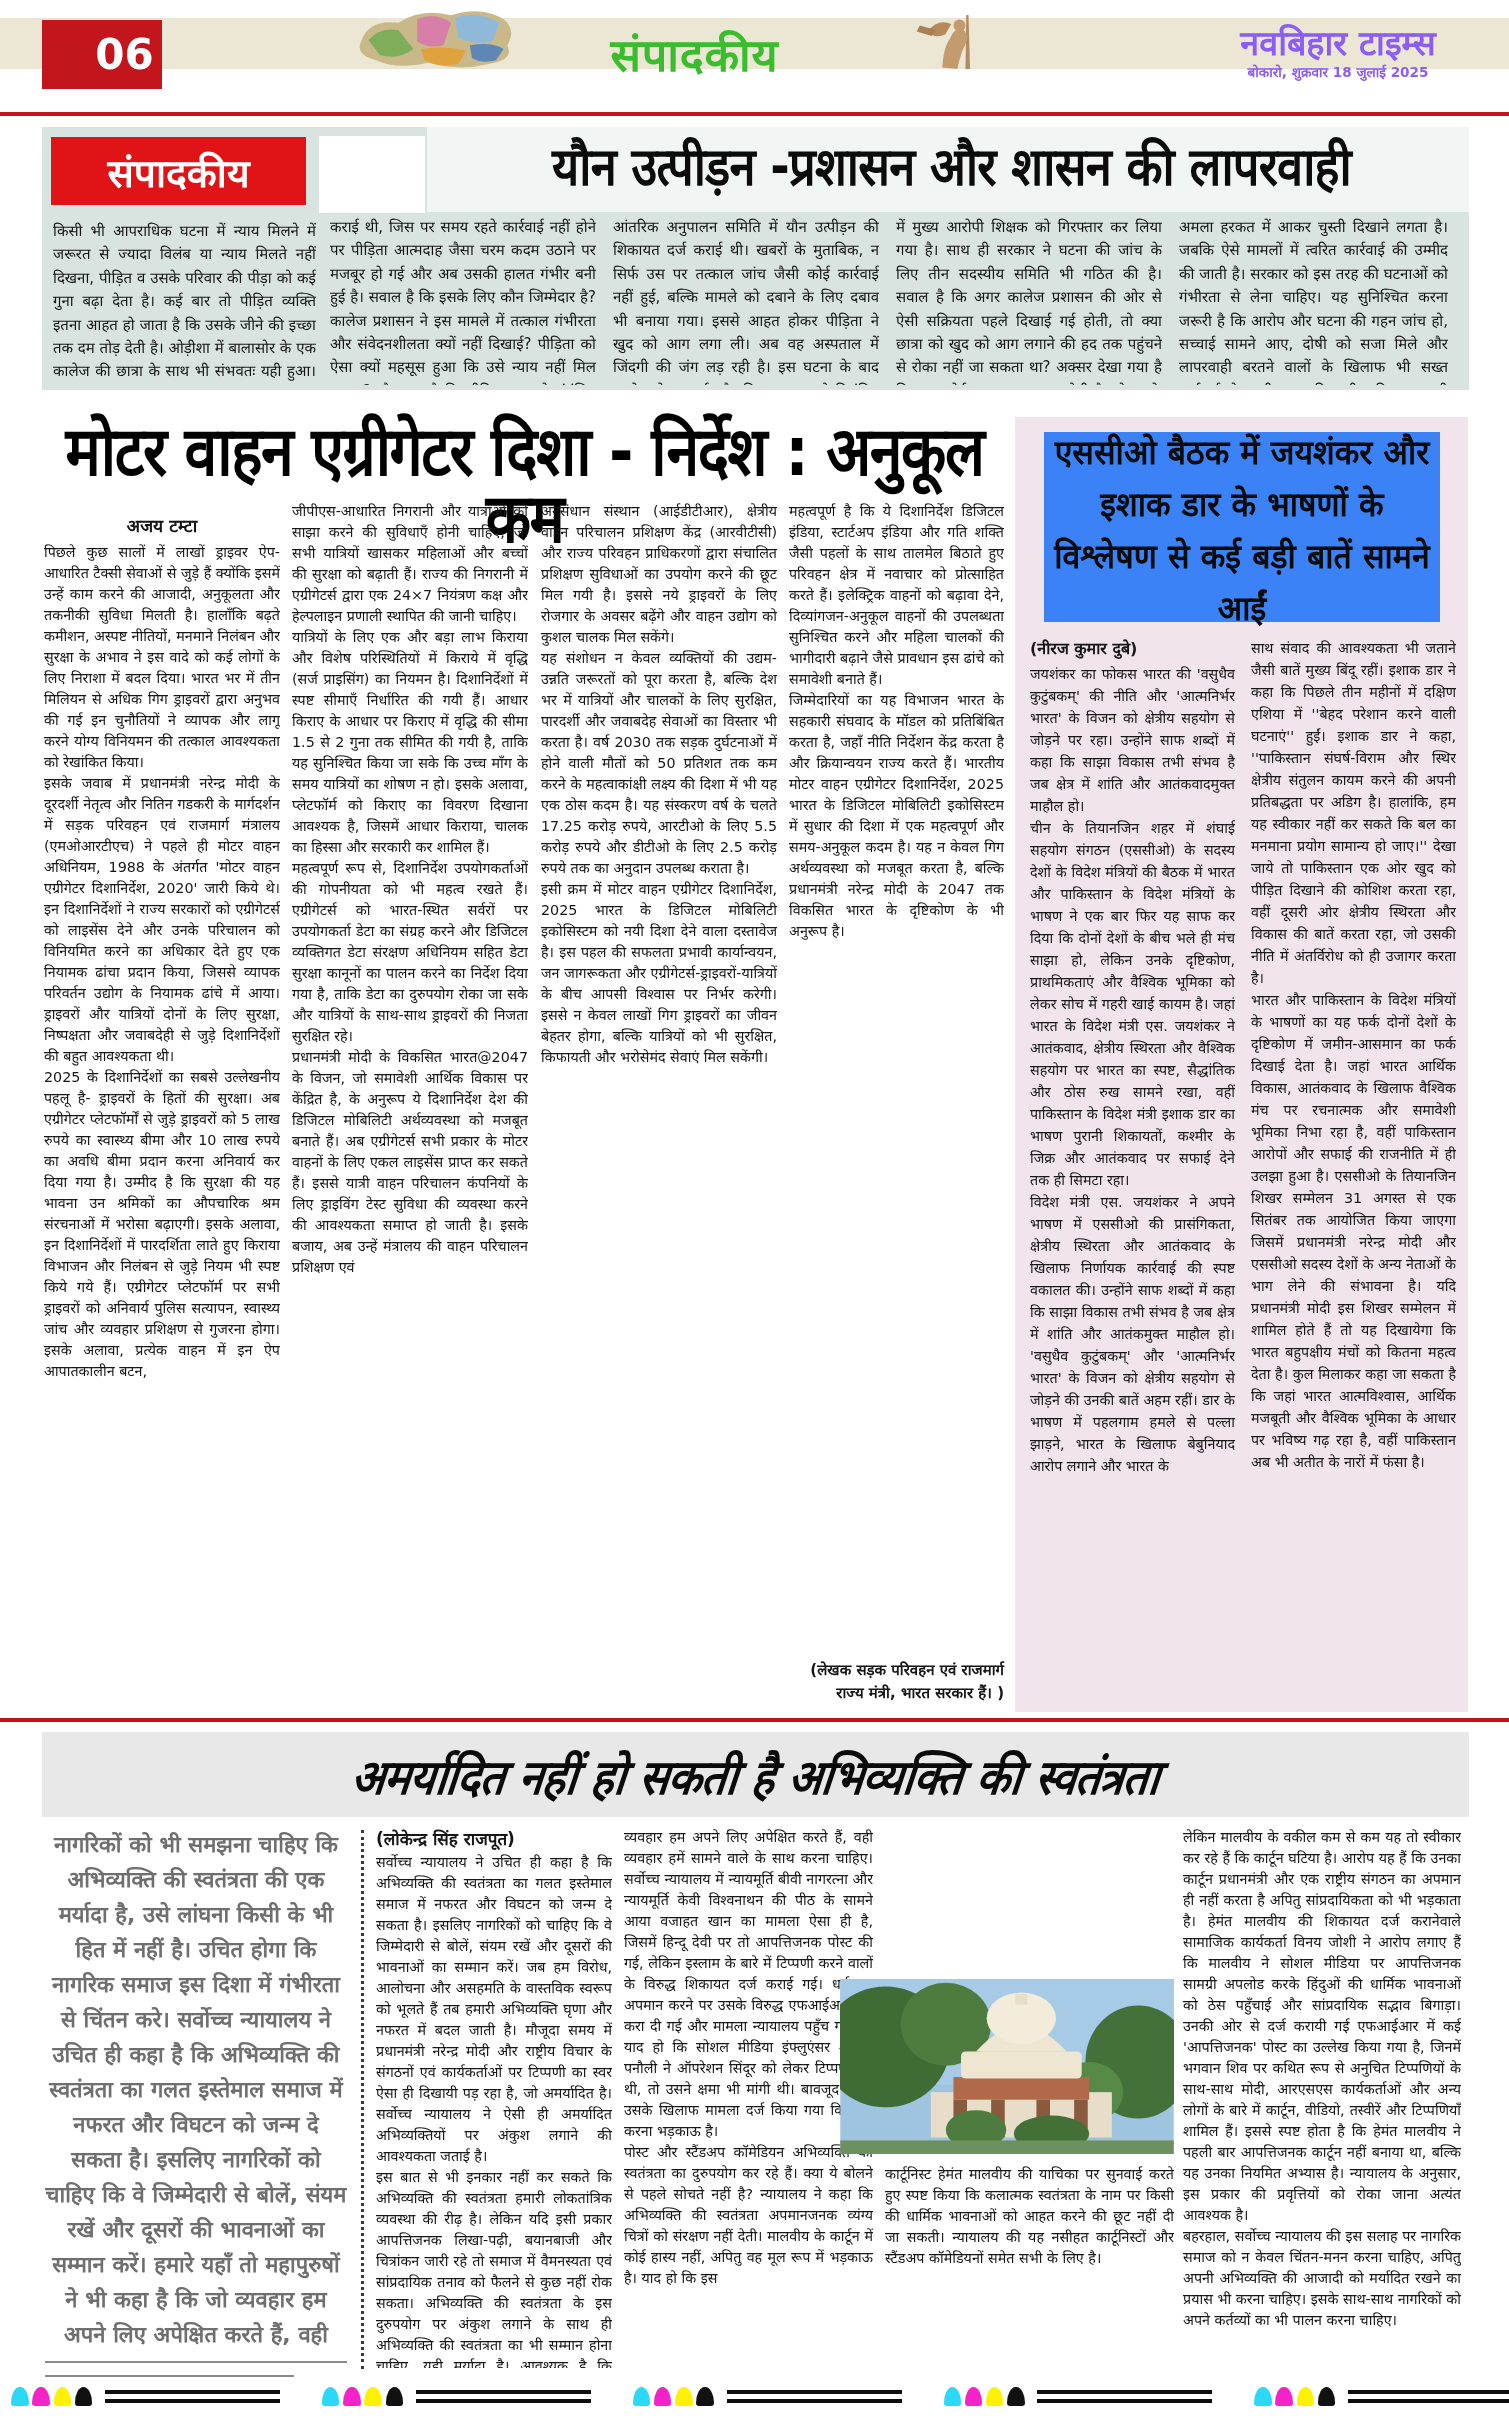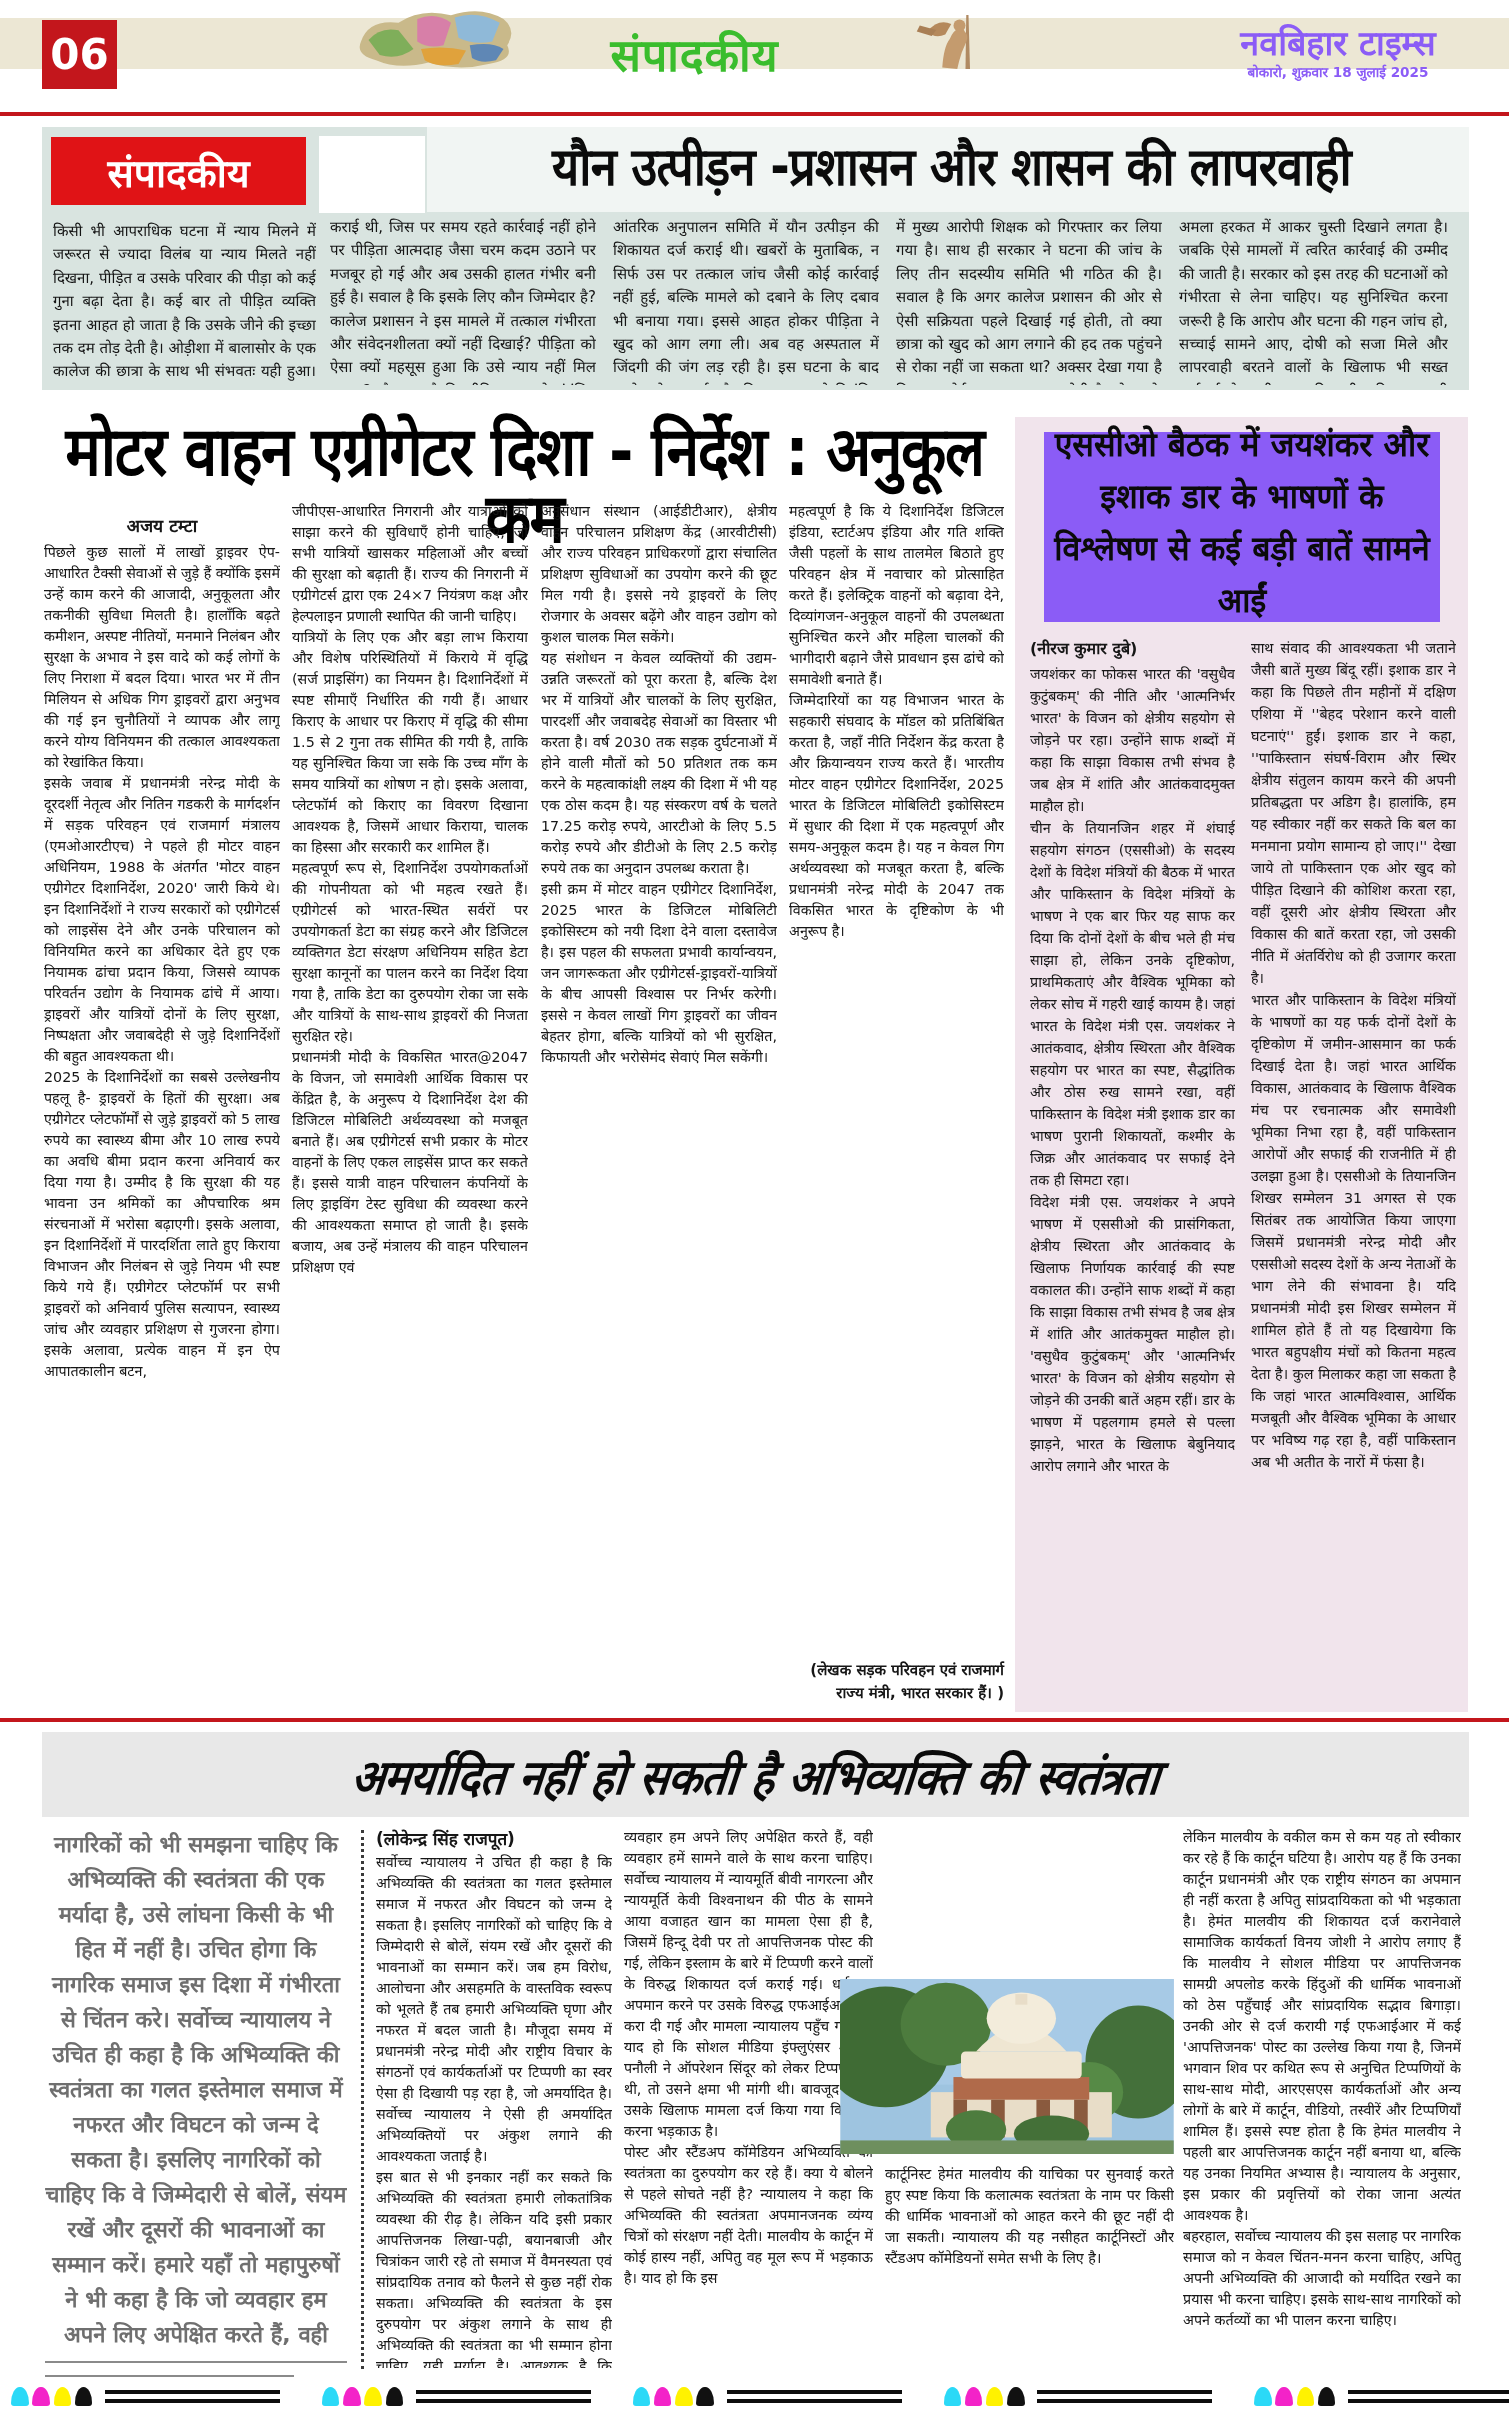--- a/index.html
+++ b/index.html
@@ -20,21 +20,21 @@
   .edit-label{background:#e01316;color:#ffffff;font-weight:900;font-size:39px;display:flex;align-items:center;justify-content:center;}
   .h1{font-weight:900;color:#0b0b0b;font-size:47px;line-height:1.05;text-align:center;letter-spacing:-0.8px;transform:scaleY(1.12);transform-origin:top;}
   .bodytext{font-size:15px;line-height:23.4px;text-align:justify;white-space:pre-line;overflow:hidden;color:#141414;}
   
   .h2{font-weight:900;color:#000;font-size:59px;line-height:1.0;text-align:center;letter-spacing:-1.5px;transform:scaleY(1.15);transform-origin:top;}
   .mbody{font-size:14.3px;line-height:21px;text-align:justify;white-space:pre-line;overflow:hidden;}
   .byline{font-weight:900;font-size:17.4px;text-align:center;}
   .credit{font-weight:900;font-size:15px;line-height:22.6px;text-align:right;white-space:pre-line;margin-top:12px;}
   
   .sco-box{background:#f1e4ec;}
-  .sco-head-box{background:#8b5cf6;display:flex;align-items:flex-end;justify-content:center;}
+  .sco-head-box{background:#3b82f6;display:flex;align-items:flex-start;justify-content:center;}
   .h3{font-weight:900;color:#0b0b0b;font-size:32px;line-height:1.55;text-align:center;transform:scaleY(1.05);}
   .sco-byline{font-weight:900;font-size:16px;}
   .sbody{font-size:14.3px;line-height:22px;text-align:justify;white-space:pre-line;overflow:hidden;}
   
   .grayband{background:#e8e8e8;display:flex;align-items:center;justify-content:center;}
   .h4{font-weight:900;font-style:italic;color:#0a0a0a;font-size:44px;letter-spacing:-0.8px;transform:skewX(-6deg) scaleY(1.1);}
   .pullquote{font-weight:900;color:#6f6f6f;font-size:22px;line-height:35px;text-align:center;overflow:hidden;}
   .dotsep{border-left:3.8px dotted #3a3a3a;}
   .bbody{font-size:14.3px;line-height:21px;text-align:justify;white-space:pre-line;overflow:hidden;}
   .b-byline{font-weight:900;font-size:17px;margin-bottom:2px;}
@@ -45,21 +45,21 @@
   .pm-line{width:175px;height:13px;border-top:4.5px solid #0d0d0d;border-bottom:4.5px solid #0d0d0d;box-sizing:border-box;margin-left:9px;}
   svg{display:block;}
 </style>
 </head>
 <body>
 
 <div id="page">
 
   <div class="abs band" style="left:0;top:18px;width:1510px;height:51px;"></div>
 
-  <div class="abs pagenum" style="left:42px;top:20.4px;width:75px;height:69px;">
+  <div class="abs pagenum" style="left:42px;top:20.4px;width:75px;height:69px;padding-left:45px;">
     <span>06</span>
   </div>
 
   <div class="abs" style="left:353px;top:3.8px;width:166px;height:66px;">
     <svg width="166" height="66" viewBox="0 0 220 88">
       <path d="M10,50 Q20,20 60,25 Q90,5 130,15 Q170,2 200,20 Q218,35 205,55 Q215,75 180,80 Q140,90 100,78 Q60,88 30,75 Q2,68 10,50 Z" fill="#c9b98a"></path>
       <path d="M20,48 Q35,30 60,35 L80,60 Q60,75 35,68 Z" fill="#7fae5a"></path>
       <path d="M85,20 Q110,10 130,25 L120,55 Q100,60 85,50 Z" fill="#d77fa8"></path>
       <path d="M135,18 Q165,8 195,25 L185,50 Q160,55 140,45 Z" fill="#8fb9d8"></path>
       <path d="M90,60 Q120,55 150,62 L140,80 Q110,85 95,75 Z" fill="#e0a23c"></path>

